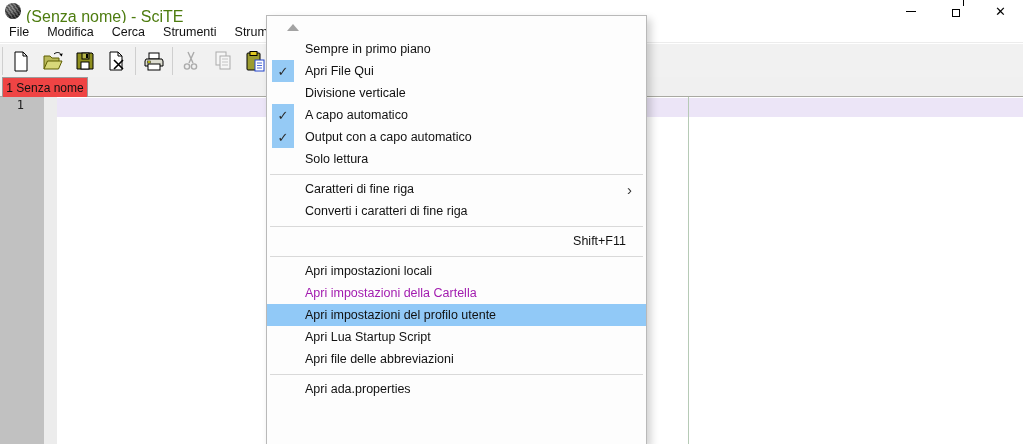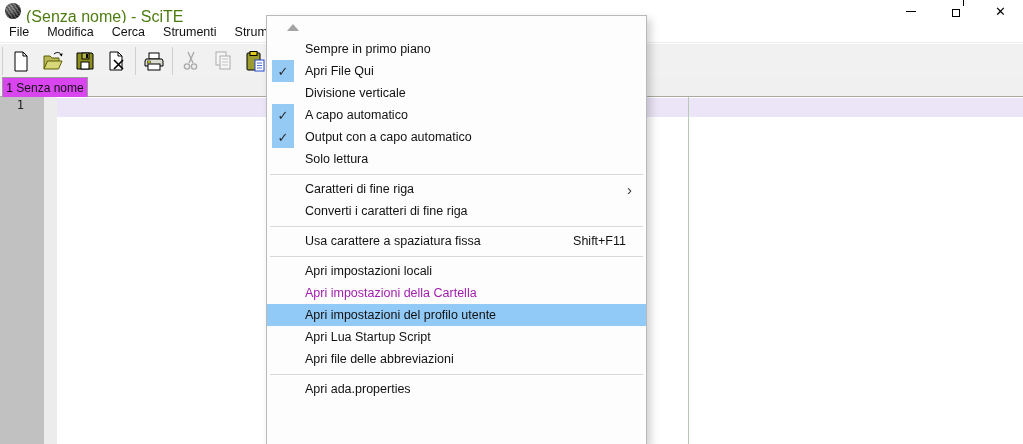--- a/index.html
+++ b/index.html
@@ -29,21 +29,21 @@
   
   .toolbar { position:absolute; left:0; top:44px; width:1023px; height:33px; background:#f1f1f1;
              display:flex; align-items:center; }
   .tb-sep { width:1px; height:28px; background:#cfcfcf; margin:0 2px; }
   .tb-btn { width:30px; height:30px; display:flex; align-items:center; justify-content:center; margin:0 1px; }
   .tb-btn svg { width:24px; height:24px; }
 
   
   .tabbar { position:absolute; left:0; top:77px; width:1023px; height:20px; background:#f0f0f0;
             border-bottom:1px solid #a9a9a2; }
-  .tab-active { position:absolute; left:2px; top:0; width:86px; height:20px; background:#d946ef;
+  .tab-active { position:absolute; left:2px; top:0; width:86px; height:20px; background:#ef4444;
             border:1px solid #9c9c9c; border-bottom:none; font-size:12px; display:flex;
             align-items:center; justify-content:center; z-index:2; white-space:nowrap;text-align:right; }
 
   
   .editor { position:absolute; left:0; top:97px; width:1023px; height:347px; background:#ffffff; }
   .num-margin { position:absolute; left:0; top:0; width:44px; height:347px; background:#c1c1c1; }
   .line-number { position:absolute; left:0; top:1px; width:24px; text-align:right;
                  font-family:"DejaVu Sans Mono", monospace; font-size:12px; color:#222; }
   .fold-margin { position:absolute; left:44px; top:0; width:13px; height:347px; background:#ececec; }
   .text-area { position:absolute; left:57px; top:0; width:966px; height:347px; background:#ffffff; }
@@ -208,21 +208,20 @@
     <span>Caratteri di fine riga</span>
     <span class="sub-arrow">›</span>
   </div>
   <div class="m-row">
     <span>Converti i caratteri di fine riga</span>
   </div>
 
   <div class="m-sep"></div>
 
   <div class="m-row">
-    <span>Usa carattere a spaziatura fissa</span>
     <span class="shortcut">Shift+F11</span>
   </div>
 
   <div class="m-sep"></div>
 
   <div class="m-row">
     <span>Apri impostazioni locali</span>
   </div>
   <div class="m-row disabled">
     <span>Apri impostazioni della Cartella</span>

